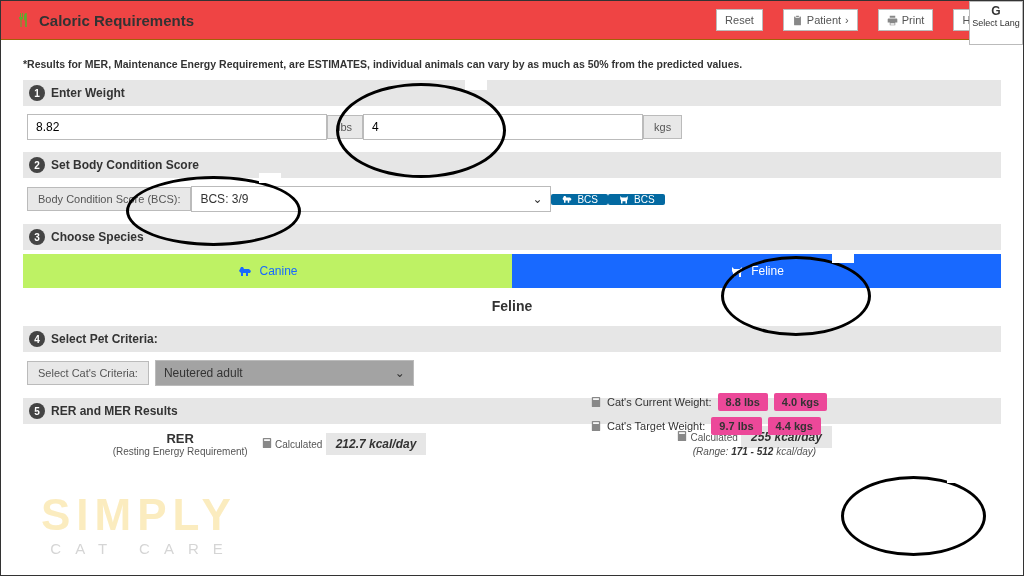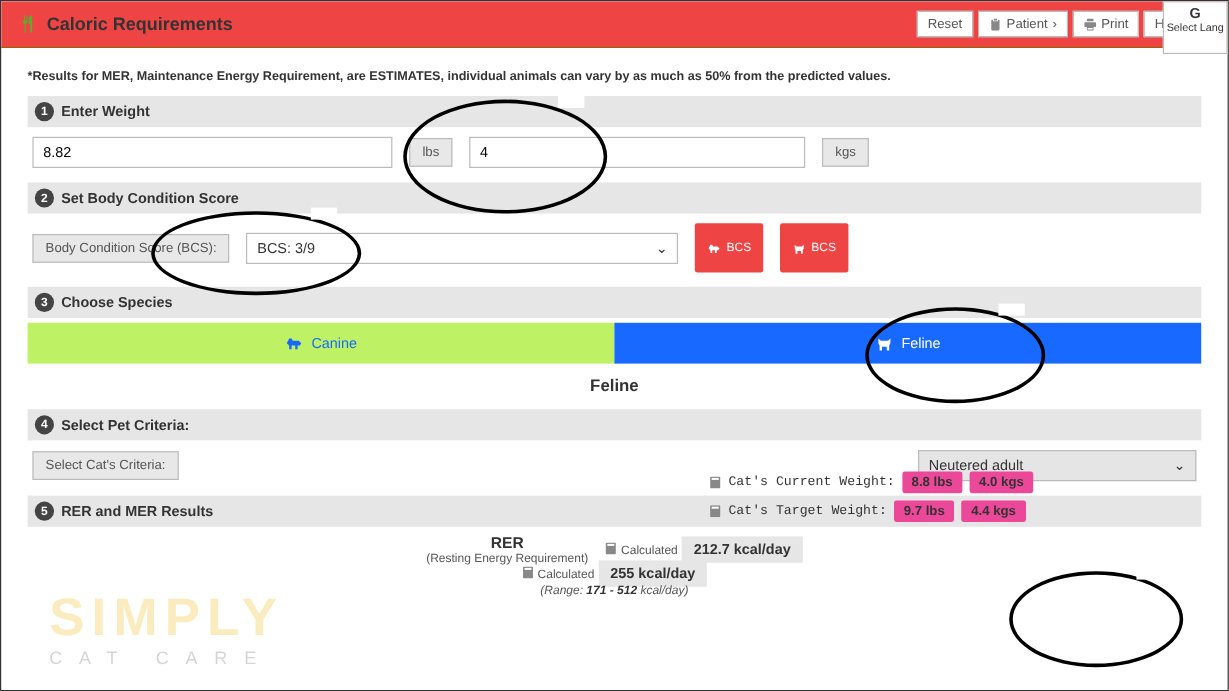--- a/index.html
+++ b/index.html
@@ -1,62 +1,62 @@
 <!DOCTYPE html>
 <html><head>
 <meta charset="utf-8">
 <style>
   * { box-sizing: border-box; margin: 0; padding: 0; }
   body { font-family: Arial, Helvetica, sans-serif; font-size: 12px; color: #333; background: #fff; width: 1024px; height: 576px; overflow: hidden; position: relative; border: 1px solid #333; }
   .topbar { display: flex; align-items: center; justify-content: space-between; padding: 8px 14px; border-bottom: 1px solid #a16207; background: #ef4444; }
   .title-wrap { display: flex; align-items: center; gap: 8px; }
   .title-icon { width: 16px; height: 16px; }
   .title { font-size: 15px; font-weight: bold; }
-  .toolbar { display: flex; gap: 4px; }
+  .toolbar { display: flex; gap: 20px; }
   .toolbar button { background: #fff; border: 1px solid #bbb; padding: 4px 8px; font-size: 11px; cursor: pointer; display: inline-flex; align-items: center; gap: 4px; color: #555; }
   .lang-box { position: absolute; top: 0; right: 0; width: 54px; height: 44px; border: 1px solid #bbb; text-align: center; font-size: 9px; padding-top: 2px; background: #fff; }
   .lang-g { font-size: 12px; font-weight: bold; }
   .content { padding: 10px 22px 0 22px; }
   .disclaimer { font-size: 10.5px; font-weight: bold; margin: 8px 0 10px 0; }
   .section-head { background: #e6e6e6; padding: 5px 6px; display: flex; align-items: center; gap: 6px; font-weight: bold; font-size: 12px; }
   .step-circle { width: 16px; height: 16px; border-radius: 50%; background: #444; color: #fff; font-size: 10px; display: inline-flex; align-items: center; justify-content: center; }
-  .row { display: flex; align-items: center; gap: 14px; padding: 8px 4px; flex-wrap: wrap; }
+  .row { display: flex; align-items: center; gap: 0; padding: 8px 4px; flex-wrap: wrap; }
   input[type="text"] { border: 1px solid #bbb; padding: 5px 8px; font-size: 12px; }
   .unit { background: #e8e8e8; border: 1px solid #bbb; padding: 5px 10px; font-size: 11px; color: #555; }
   .bcs-label { background: #e8e8e8; border: 1px solid #bbb; padding: 5px 10px; font-size: 11px; color: #555; }
   .bcs-select { flex: 1; border: 1px solid #bbb; padding: 5px 8px; background: #fff; font-size: 12px; max-width: 360px; display: flex; justify-content: space-between; align-items: center; }
-  .small-btn { background: #ef4444; color: #fff; border: none; padding: 15px 10px; font-size: 10px; border-radius: 2px; cursor: pointer; display: inline-flex; align-items: center; gap: 4px; }
+  .small-btn { background: #0369a1; color: #fff; border: none; padding: 0 10px; font-size: 10px; border-radius: 2px; cursor: pointer; display: inline-flex; align-items: center; gap: 4px; }
   .species-row { display: flex; margin-top: 4px; }
   .species-opt { flex: 1; text-align: center; padding: 10px 0; font-size: 12px; cursor: pointer; display: flex; align-items: center; justify-content: center; gap: 6px; }
   .canine { color: #1869ff; background: #bef264; }
   .feline { background: #1869ff; color: #fff; }
   .species-label { text-align: center; font-weight: bold; font-size: 14px; padding: 10px 0 8px 0; }
-  .criteria-row { padding: 8px 4px; display: flex; align-items: center; gap: 6px; justify-content: space-between; }
-  .criteria-select { border: 1px solid #bbb; padding: 5px 8px; background: #e5e5e5; font-size: 12px; width: 232px; display: flex; justify-content: space-between; }
+  .criteria-row { padding: 8px 4px; display: flex; align-items: center; gap: 6px; }
+  .criteria-select { border: 1px solid #bbb; padding: 5px 8px; background: #a3a3a3; font-size: 12px; width: 259px; display: flex; justify-content: space-between; }
   .weights-block { position: absolute; left: 590px; top: 392px; font-size: 11px; }
   .weights-block .wrow { display: flex; align-items: center; gap: 6px; margin-bottom: 6px; }
-  .wlabel { color: #333; font-family: Liberation Mono, monospace; }
+  .wlabel { color: #333; }
   .pill { background: #ec4899; padding: 3px 8px; font-weight: bold; font-size: 11px; border-radius: 2px; }
-  .results-row { display: flex; padding: 6px 4px 0 4px; flex-direction: column; }
+  .results-row { display: flex; padding: 6px 4px 0 4px; }
   .res-col { flex: 1; display: flex; align-items: center; justify-content: center; gap: 14px; }
   .res-title { text-align: center; }
   .res-title .big { font-weight: bold; font-size: 13px; }
   .res-title .small { font-size: 10px; color: #555; }
   .calc-label { font-size: 10px; color: #555; }
-  .calc-val { background: #e6e6e6; padding: 4px 10px; font-weight: bold; font-size: 12px; }
+  .calc-val { background: #e6e6e6; padding: 4px 10px; font-weight: bold; font-size: 12px; font-style: italic; }
   .range { font-size: 10px; color: #555; margin-top: 2px; font-style: italic; }
   .range b { color: #333; }
   .calc-icon { width: 10px; height: 10px; display: inline-block; }
   
   .anno { position: absolute; border: 3px solid #000; border-radius: 50%; pointer-events: none; }
   .anno::before { content: ""; position: absolute; top: -6px; right: 10%; width: 22px; height: 10px; background: #fff; }
   
   .watermark { position: absolute; left: 40px; bottom: 18px; opacity: 0.35; pointer-events: none; margin-top: 40px; }
   .wm-top { font-family: Impact, 'Arial Black', sans-serif; font-size: 44px; font-weight: 900; color: #f4c94a; letter-spacing: 6px; }
-  .wm-bot { font-family: Arial, sans-serif; font-size: 15px; letter-spacing: 14px; color: #888; }
+  .wm-bot { font-family: Arial, sans-serif; font-size: 15px; letter-spacing: 14px; color: #888; text-align: right; }
   .section-block { margin-bottom: 4px; }
 </style>
 </head>
 <body>
 
 <div class="lang-box">
   <div class="lang-g">G</div>
   <div>Select Lang</div>
 </div>
 

